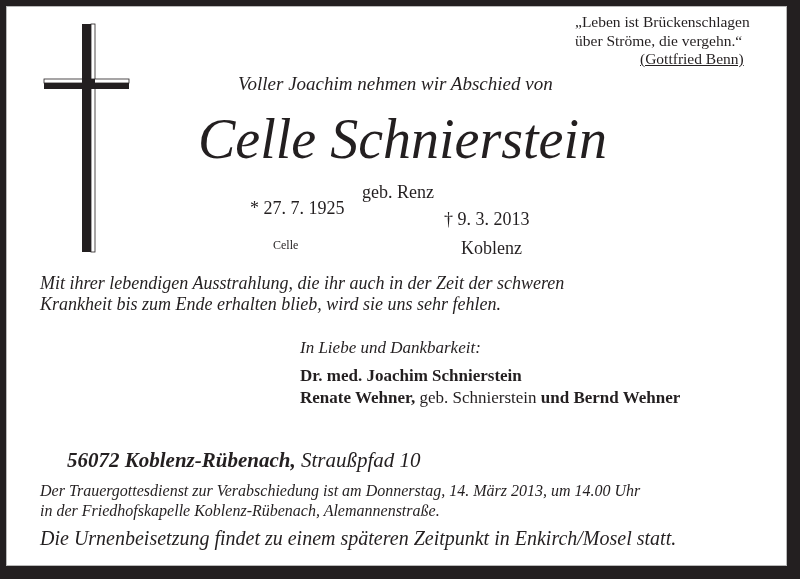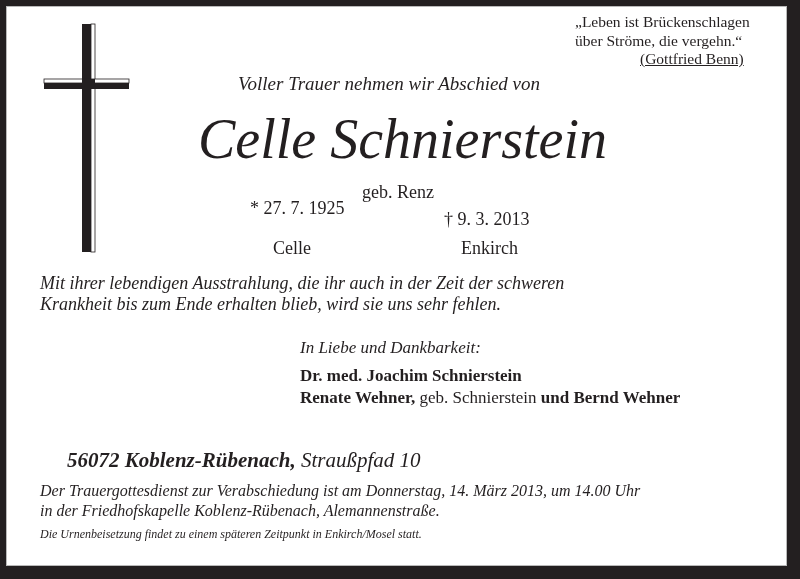--- a/index.html
+++ b/index.html
@@ -28,33 +28,33 @@
     .quote-author { left: 640px; top: 50px; font-size: 15.5px; text-decoration: underline; }
 
     
     .cross { position: absolute; left: 38px; top: 19px; width: 94px; height: 240px; }
 
     .intro { left: 238px; top: 73px; font-size: 19px; }
     .name { left: 198px; top: 106px; font-size: 56px; line-height: 66px; }
     .maiden { left: 362px; top: 182px; font-size: 18px; }
     .birth { left: 250px; top: 198px; font-size: 18px; }
     .death { left: 444px; top: 209px; font-size: 18px; }
-    .birth-place { left: 273px; top: 238px; font-size: 18px; }
+    .birth-place { left: 273px; top: 238px; font-size: 12px; }
     .death-place { left: 461px; top: 238px; font-size: 18px; }
 
     .tribute { left: 40px; top: 273px; font-size: 18px; line-height: 21px; }
 
     .thanks { left: 300px; top: 338px; font-size: 17px; }
     .mourners { left: 300px; top: 365px; font-size: 17px; line-height: 21.5px; }
     .mourners .r { font-weight: normal; }
 
     .address { left: 40px; top: 448px; font-size: 21px; margin-left: 27px; }
 
     .service { left: 40px; top: 481px; font-size: 16px; line-height: 20px; }
-    .urn { left: 40px; top: 527px; font-size: 12px; text-align: center; }
+    .urn { left: 40px; top: 527px; font-size: 20px; text-align: center; }
   </style>
 </head>
 <body>
 
 <div class="page"></div>
 
 <div class="abs quote">
   <div>„Leben ist Brückenschlagen</div>
   <div>über Ströme, die vergehn.“</div>
 </div>
@@ -63,28 +63,28 @@
 <svg class="cross" viewBox="0 0 94 240">
 
   <rect x="44" y="5" width="9" height="228" fill="#231f20"></rect>
   <rect x="53" y="5" width="4" height="228" fill="#ffffff" stroke="#231f20" stroke-width="0.8"></rect>
 
   <rect x="6" y="60" width="85" height="4" fill="#ffffff" stroke="#231f20" stroke-width="0.8"></rect>
   <rect x="6" y="64" width="85" height="6" fill="#231f20"></rect>
   <rect x="44" y="60" width="13" height="10" fill="#231f20"></rect>
 </svg>
 
-<div class="abs intro it">Voller Trauer nehmen wir Abschied von</div>
+<div class="abs intro it">Voller Joachim nehmen wir Abschied von</div>
 <div class="abs name it">Celle Schnierstein</div>
 <div class="abs maiden">geb. Renz</div>
 
 <div class="abs birth">* 27. 7. 1925</div>
 <div class="abs death">† 9. 3. 2013</div>
 <div class="abs birth-place">Celle</div>
-<div class="abs death-place">Enkirch</div>
+<div class="abs death-place">Koblenz</div>
 
 <div class="abs tribute it">
   <div>Mit ihrer lebendigen Ausstrahlung, die ihr auch in der Zeit der schweren</div>
   <div>Krankheit bis zum Ende erhalten blieb, wird sie uns sehr fehlen.</div>
 </div>
 
 <div class="abs thanks it">In Liebe und Dankbarkeit:</div>
 <div class="abs mourners b">
   <div>Dr. med. Joachim Schnierstein</div>
   <div><span>Renate Wehner,</span><span class="r"> geb. Schnierstein </span><span>und Bernd Wehner</span></div>

